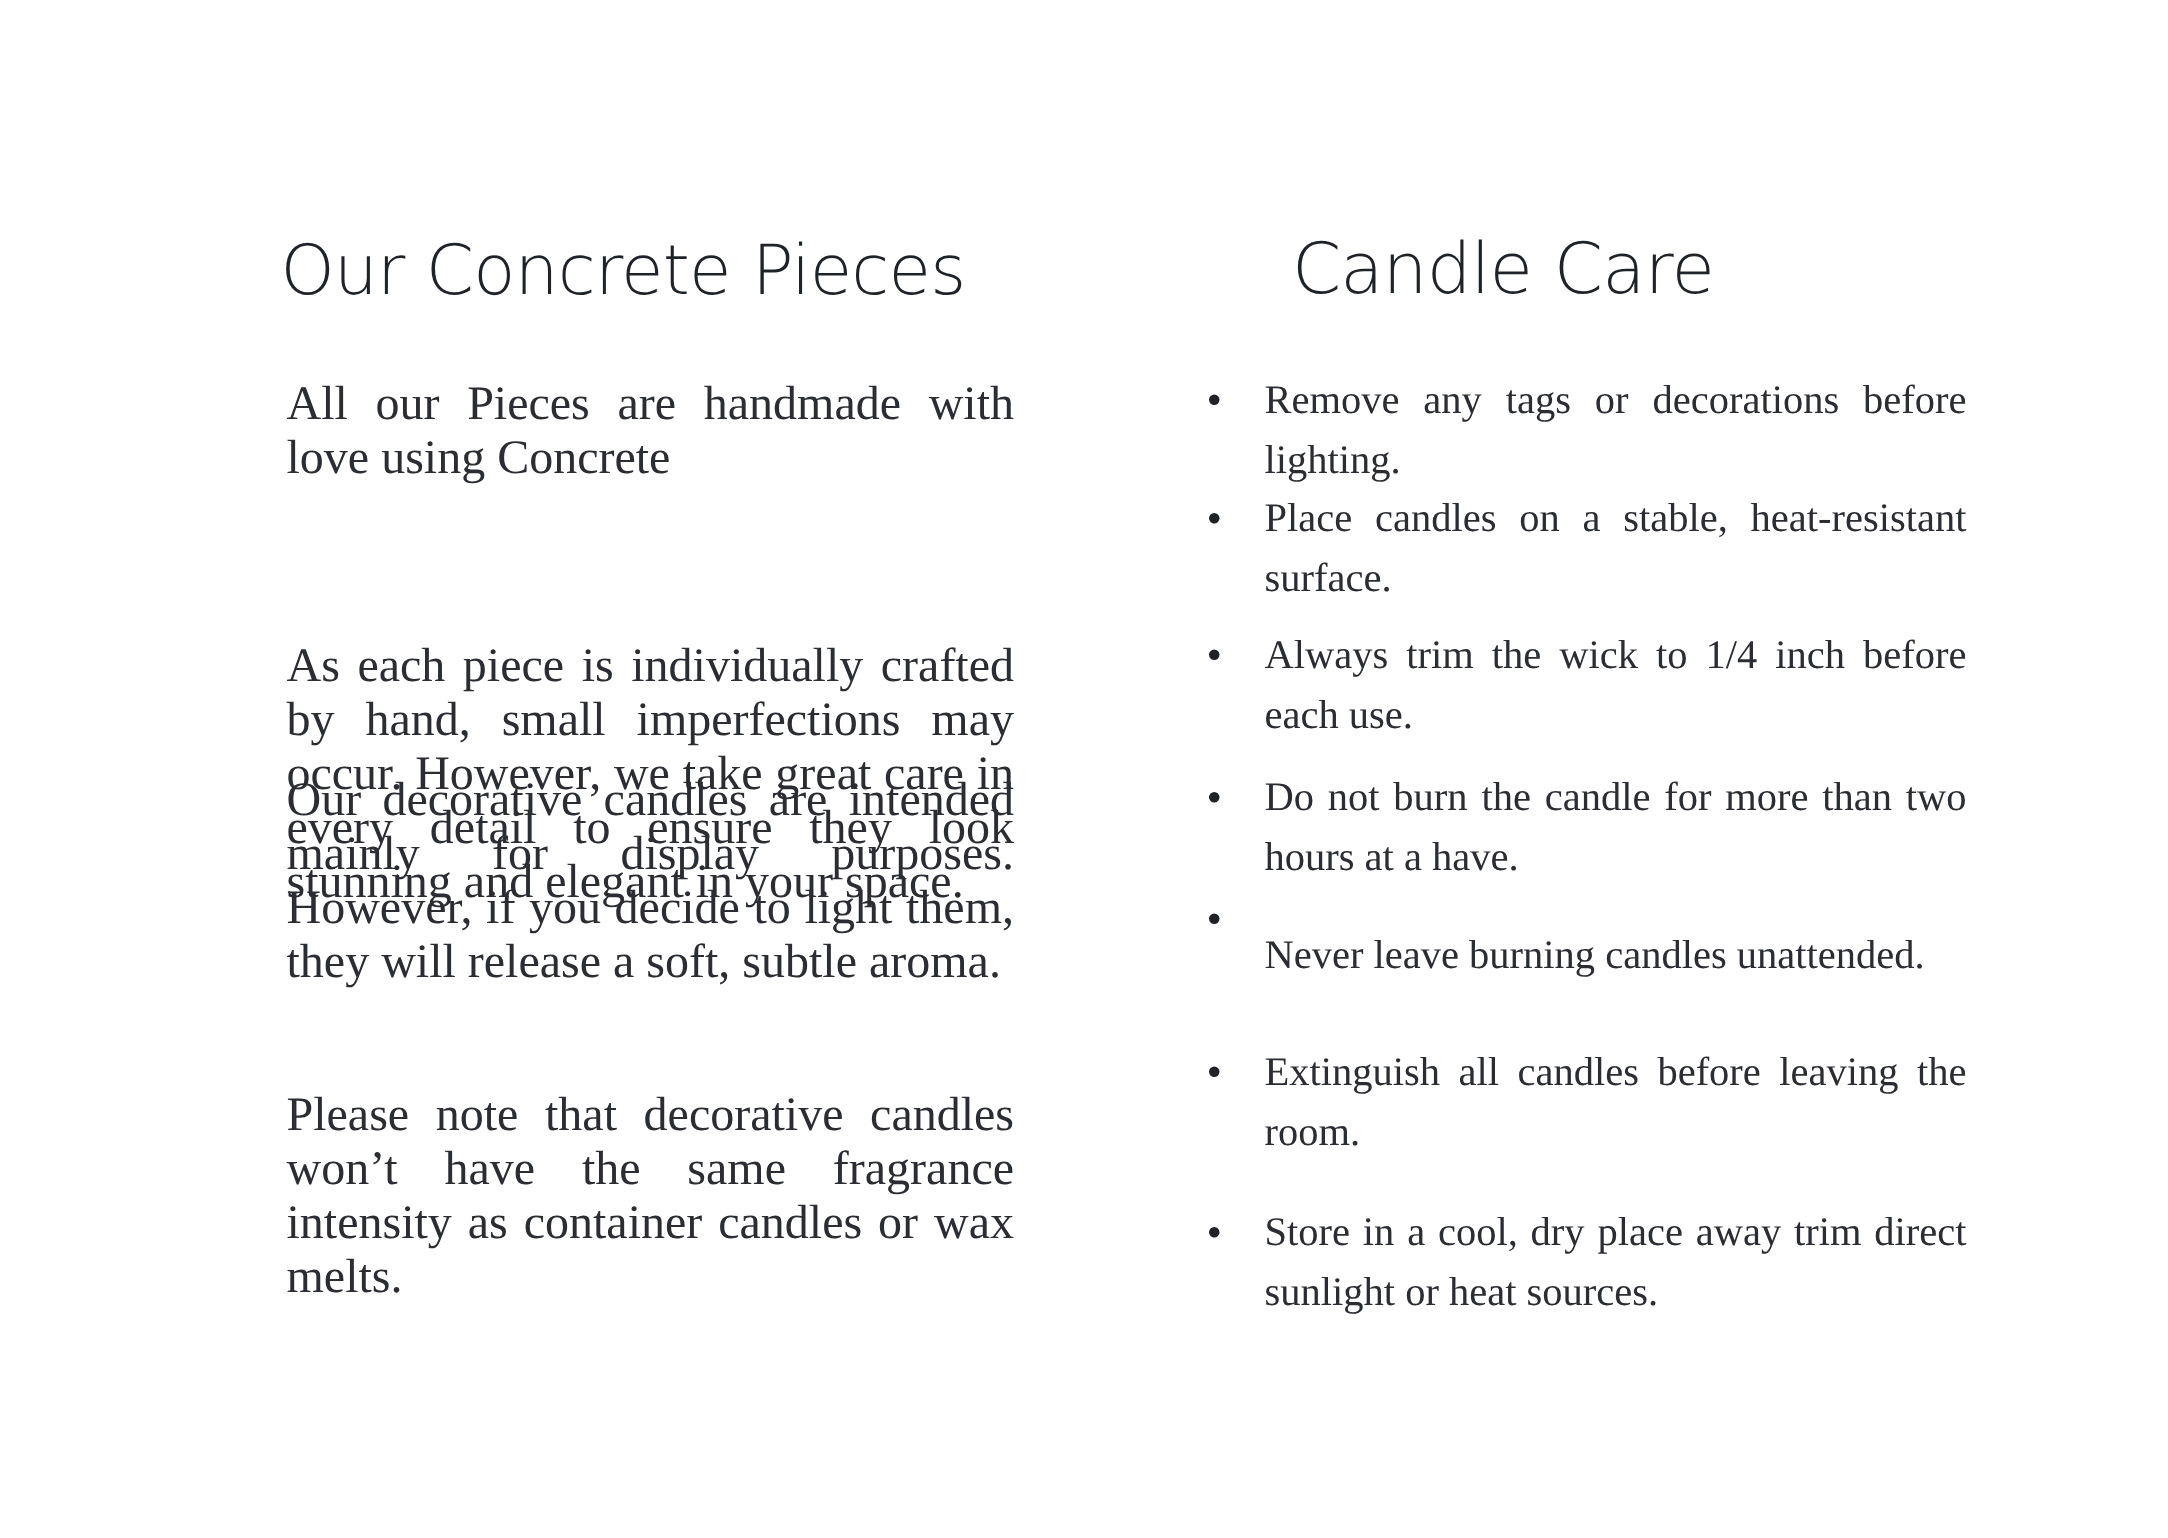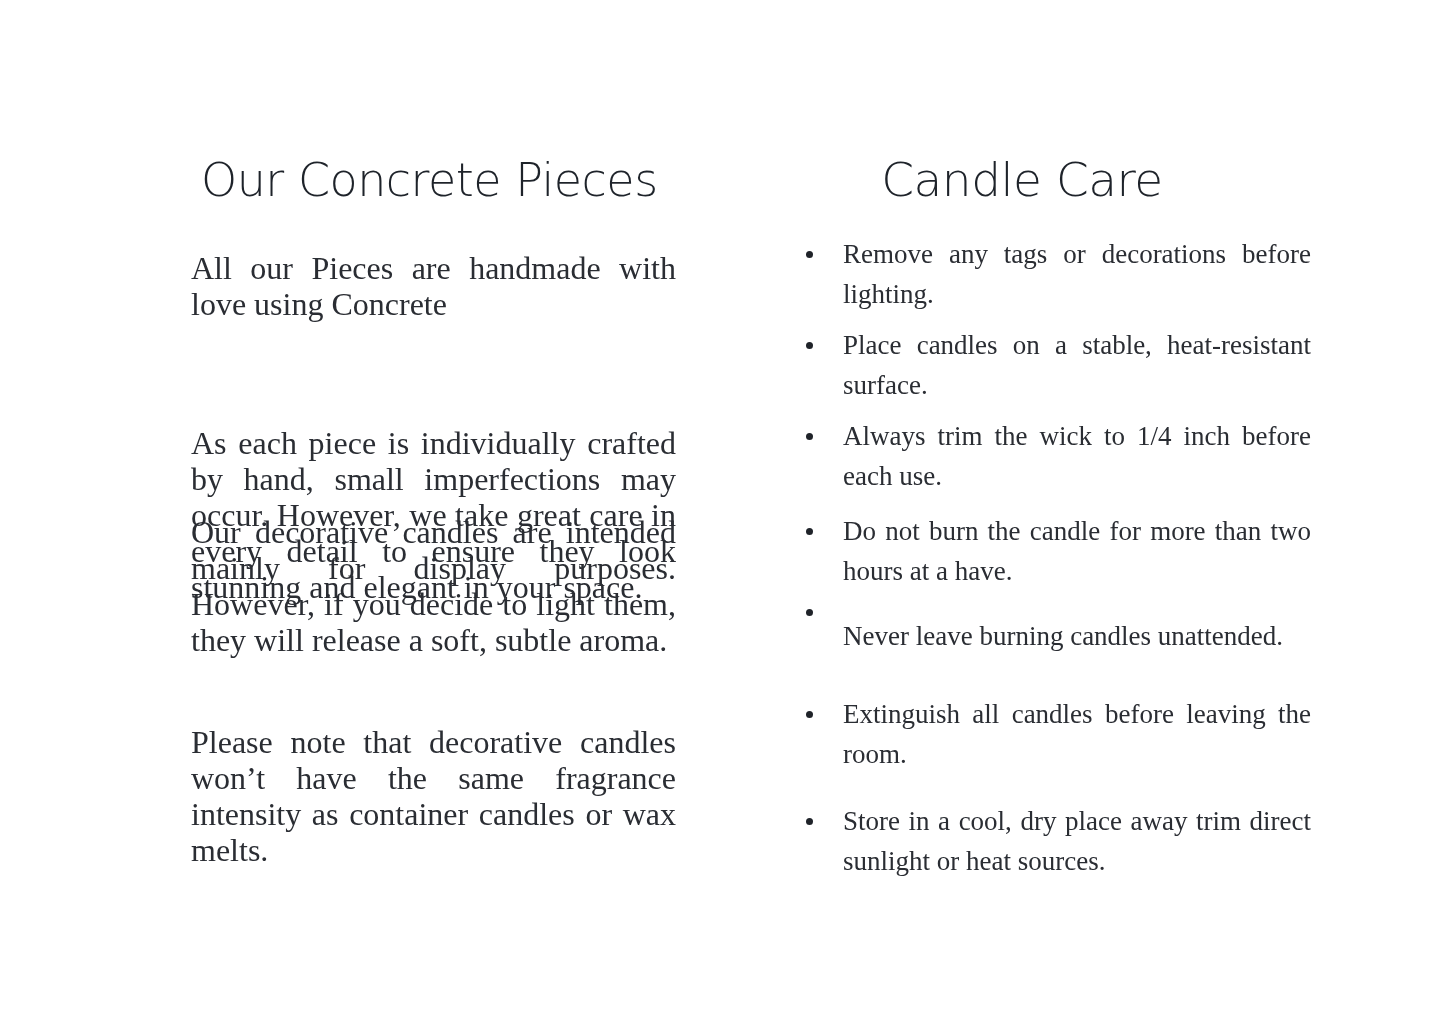--- a/index.html
+++ b/index.html
@@ -24,24 +24,23 @@
       color: #1e232a;
       white-space: nowrap;
       letter-spacing: -0.5px;
     }
     #left-heading {
       left: 187px;
       top: 152px;
       width: 492px;
       text-align: left;
       font-size: 46px;
-      margin-left: 14px;
     }
     #right-heading {
-      left: 813px;
+      left: 793px;
       top: 152px;
       width: 418px;
       text-align: center;
     }
     .body-text {
       font-family: "Liberation Serif", serif;
       font-size: 32px;
       color: #2a2d33;
       text-align: justify;
       text-align-last: left;
@@ -68,21 +67,21 @@
     }
     .bullet {
       position: absolute;
       left: -37px;
       top: 17px;
       width: 7px;
       height: 7px;
       border-radius: 50%;
       background: #1f2329;
     }
-    #care-0 { top: 234px; }
+    #care-0 { top: 246px; }
     #care-1 { top: 325px; }
     #care-2 { top: 416px; }
     #care-3 { top: 511px; }
     #care-4 { top: 592px; }
     #care-5 { top: 694px; }
     #care-6 { top: 801px; }
     #care-4 .care-text {
       text-align: justify;
       text-align-last: left;
       margin-top: 24px;

